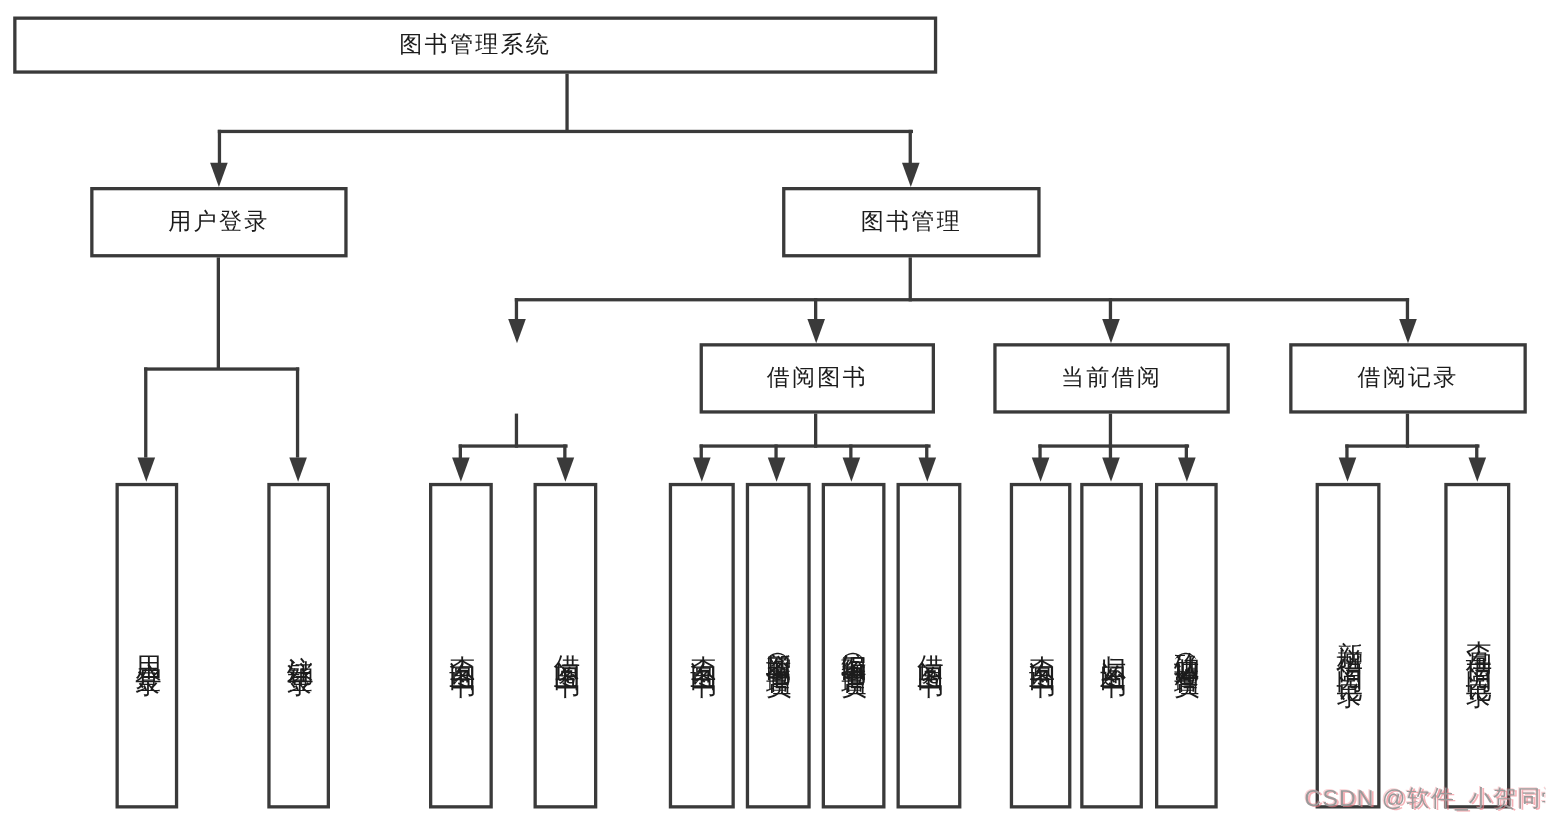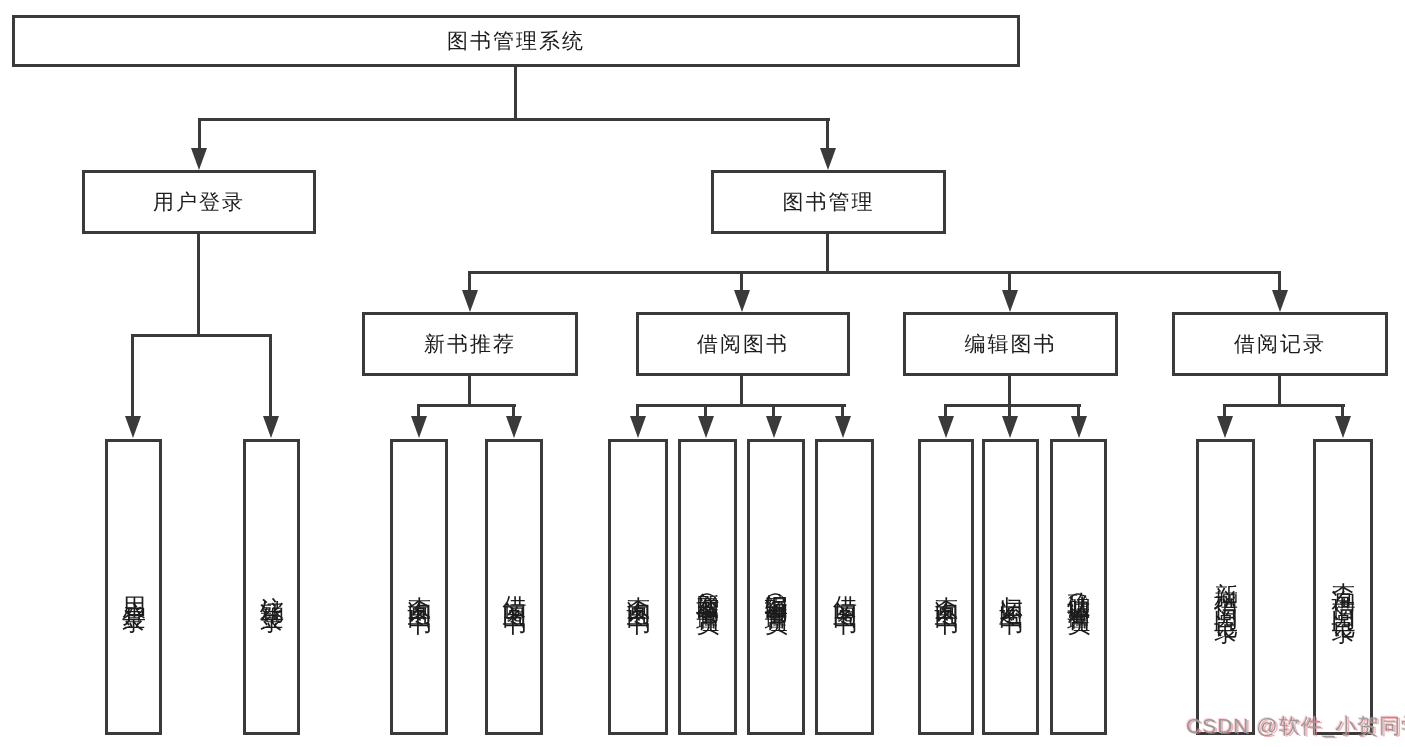--- a/index.html
+++ b/index.html
@@ -33,28 +33,27 @@
     position:absolute; left:1186px; top:712px; z-index:5;
     font-size:21px; color:#9a9a9a; letter-spacing:1px; white-space:nowrap;
     text-shadow:2px 1px 0 rgba(240,125,135,0.6), -1px -1px 0 rgba(240,125,135,0.35);
   }
 </style>
 </head>
 <body>
 
 <div id="canvas">
 
-  <div class="box" style="left:12px; top:15px; width:1008px; height:52px;">图书管理系统</div>
+  <div class="box" style="left:12px; top:15px; width:840px; height:52px;">图书管理系统</div>
 
   <div class="box" style="left:82px; top:170px; width:234px; height:64px;">用户登录</div>
   <div class="box" style="left:711px; top:170px; width:235px; height:64px;">图书管理</div>
 
-  <div class="box" style="left:362px; top:312px; width:216px; height:64px;">新书推荐</div>
   <div class="box" style="left:636px; top:312px; width:214px; height:64px;">借阅图书</div>
-  <div class="box" style="left:903px; top:312px; width:215px; height:64px;">编辑图书</div>
+  <div class="box" style="left:903px; top:312px; width:215px; height:64px;">当前借阅</div>
   <div class="box" style="left:1172px; top:312px; width:216px; height:64px;">借阅记录</div>
 
   <div class="box vbox" style="left:105px; top:439px; width:57px; height:296px;">用户登录</div>
   <div class="box vbox" style="left:243px; top:439px; width:57px; height:296px;">注销登录</div>
   <div class="box vbox" style="left:390px; top:439px; width:58px; height:296px;">查询图书</div>
   <div class="box vbox" style="left:485px; top:439px; width:58px; height:296px;">借阅图书</div>
   <div class="box vbox" style="left:608px; top:439px; width:60px; height:296px;">查询图书</div>
   <div class="box vbox v9" style="left:678px; top:439px; width:59px; height:296px;">新增图书（管理员）</div>
   <div class="box vbox v9" style="left:747px; top:439px; width:58px; height:296px;">编辑图书（管理员）</div>
   <div class="box vbox" style="left:815px; top:439px; width:59px; height:296px;">借阅图书</div>

